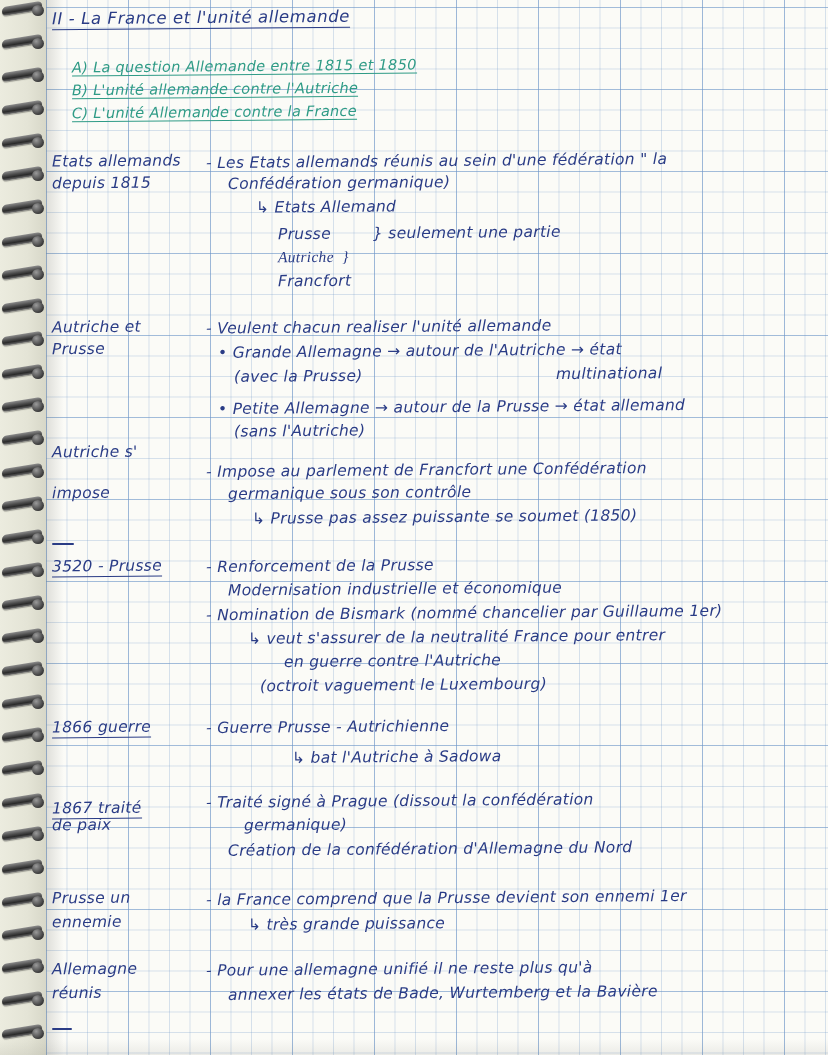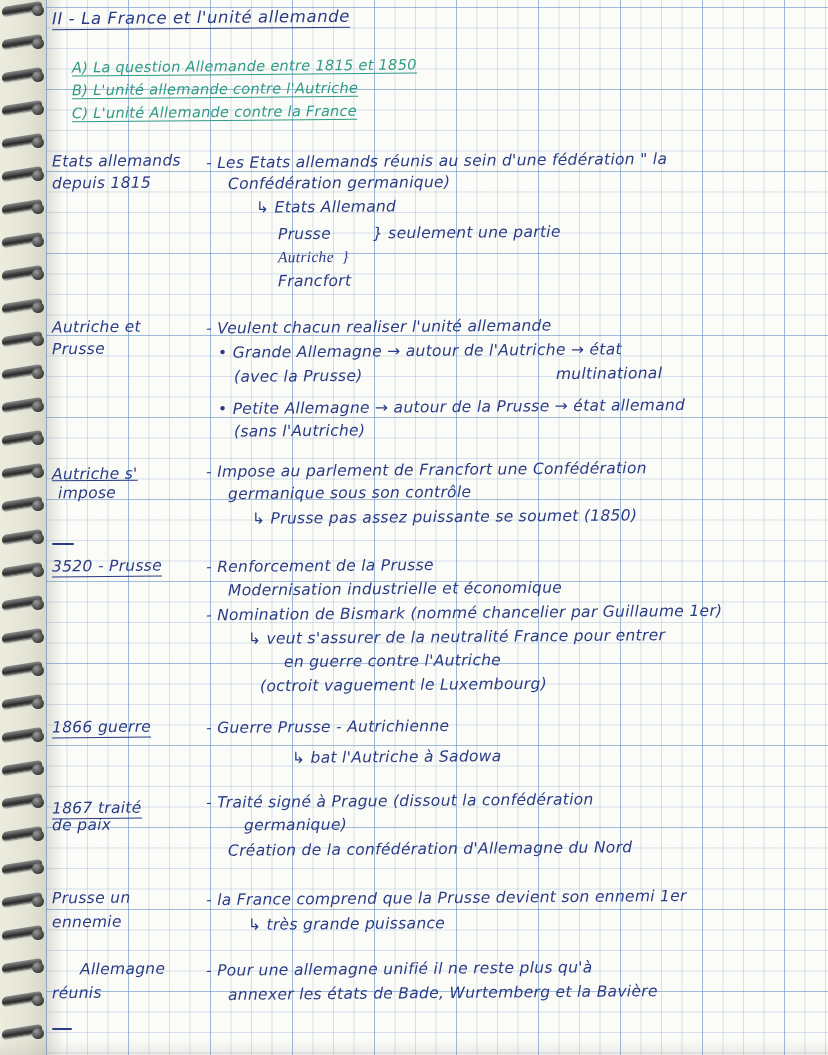--- a/index.html
+++ b/index.html
@@ -269,22 +269,22 @@
 
   <div class="ink col-left" style="top:318px;">Autriche et</div>
   <div class="ink col-left" style="top:340px;">Prusse</div>
 
   <div class="ink col-right" style="top:318px;">- Veulent chacun realiser l'unité allemande</div>
   <div class="ink" style="left:218px; top:342px;">• Grande Allemagne → autour de l'Autriche → état</div>
   <div class="ink" style="left:234px; top:366px;">(avec la Prusse)                                     multinational</div>
   <div class="ink" style="left:218px; top:398px;">• Petite Allemagne → autour de la Prusse → état allemand</div>
   <div class="ink" style="left:234px; top:422px;">(sans l'Autriche)</div>
 
-  <div class="ink col-left" style="top:465px;text-decoration:underline;">Autriche s'</div>
-  <div class="ink col-left" style="top:484px;margin-left:6px;">impose</div>
+  <div class="ink col-left" style="top:443px;">Autriche s'</div>
+  <div class="ink col-left" style="top:484px;">impose</div>
 
   <div class="ink col-right" style="top:461px;">- Impose au parlement de Francfort une Confédération</div>
   <div class="ink" style="left:228px; top:484px;">germanique sous son contrôle</div>
   <div class="ink" style="left:252px; top:508px;">↳ Prusse pas assez puissante se soumet (1850)</div>
 
   <div class="dash" style="left:52px; top:543px; width:22px;"></div>
 
   <div class="ink col-left underline" style="top:557px;">3520 - Prusse</div>
 
   <div class="ink col-right" style="top:557px;">- Renforcement de la Prusse</div>
@@ -305,21 +305,21 @@
   <div class="ink col-right" style="top:792px;">- Traité signé à Prague (dissout la confédération</div>
   <div class="ink" style="left:244px; top:816px;">germanique)</div>
   <div class="ink" style="left:228px; top:840px;">Création de la confédération d'Allemagne du Nord</div>
 
   <div class="ink col-left" style="top:889px;">Prusse un</div>
   <div class="ink col-left" style="top:913px;">ennemie</div>
 
   <div class="ink col-right" style="top:889px;">- la France comprend que la Prusse devient son ennemi 1er</div>
   <div class="ink" style="left:248px; top:915px;">↳ très grande puissance</div>
 
-  <div class="ink col-left" style="top:960px;margin-left:28px;">Allemagne</div>
+  <div class="ink col-left" style="top:960px;">Allemagne</div>
   <div class="ink col-left" style="top:984px;">réunis</div>
 
   <div class="ink col-right" style="top:960px;">- Pour une allemagne unifié il ne reste plus qu'à</div>
   <div class="ink" style="left:228px; top:984px;">annexer les états de Bade, Wurtemberg et la Bavière</div>
 
   <div class="dash" style="left:52px; top:1028px; width:20px;"></div>
 
   <div class="page-bottom-fade"></div>
 </div>
 

